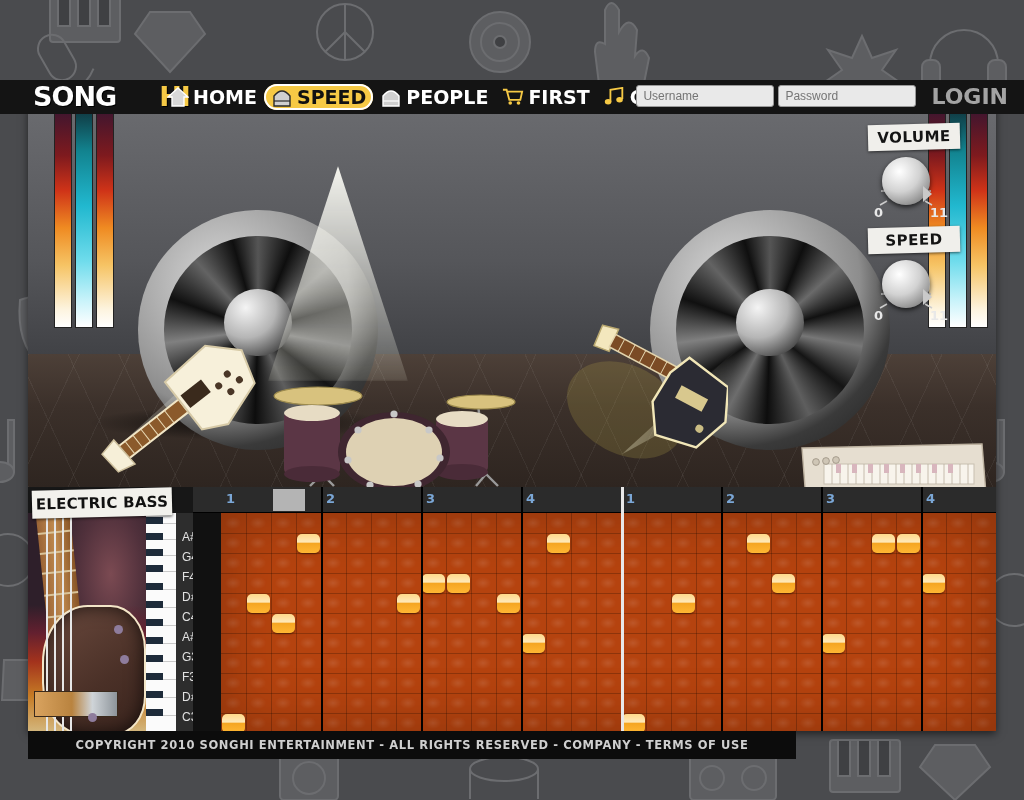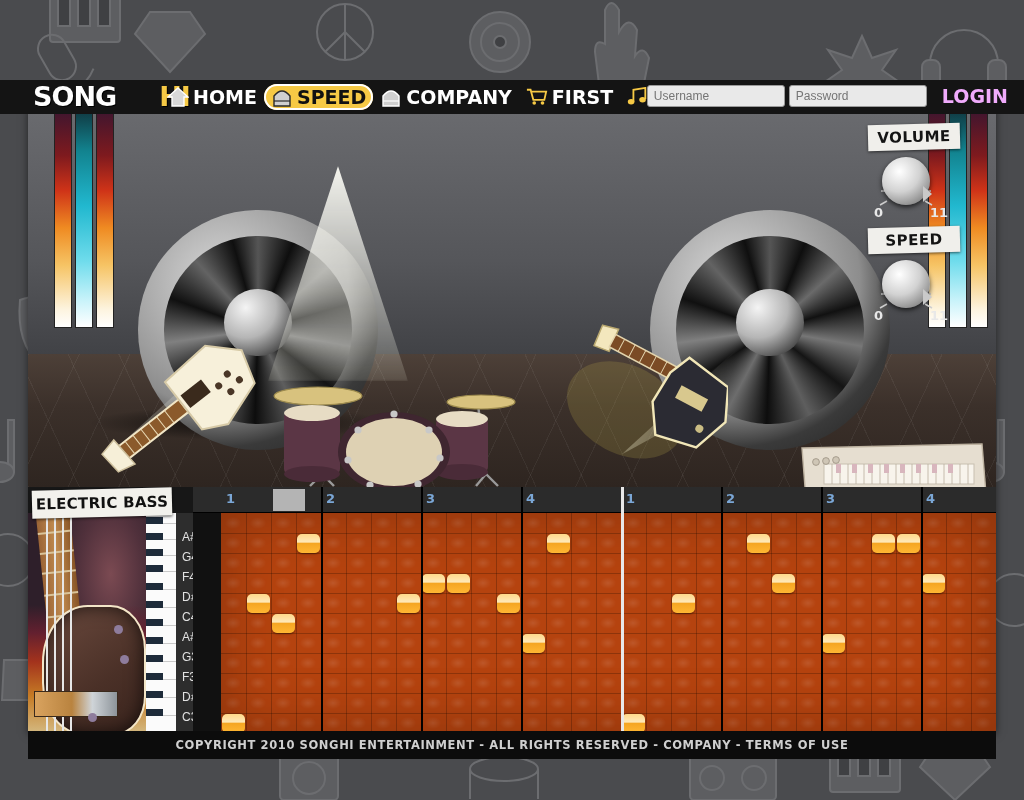--- a/index.html
+++ b/index.html
@@ -78,23 +78,23 @@
     border: 1px solid #9a9a9a; border-radius: 3px;
     background: #e9e9e9;
     font-family: "Liberation Sans", sans-serif;
     font-size: 12px; color: #3a3a3a;
     padding: 0 6px;
     outline: none;
   }
   #login-btn {
     height: 24px; padding: 0 11px;
     background: #141414; border: none;
-    color: #f0abfc;
+    color: #a3a3a3;
     font-family: "DejaVu Sans", sans-serif;
-    font-weight: bold; font-size: 19px;
+    font-weight: bold; font-size: 22px;
     cursor: pointer;
   }
 
   
   #app {
     position: absolute; left: 28px; top: 106px;
     width: 968px; height: 625px;
     background: #000;
     overflow: hidden;
     z-index: 30;
@@ -362,21 +362,21 @@
   #grid .gl-h { position:absolute; left:0; width:775px; height:1px; background:rgba(0,0,0,.22); }
   .note {
     position:absolute; height:19px; border-radius:5px;
     background: linear-gradient(#ffd98a 0%, #ffe9b8 42%, #f5a623 50%, #ffb733 100%);
     box-shadow: 0 1px 2px rgba(0,0,0,.45);
     cursor: pointer;
   }
 
   
   #footer {
-    position: absolute; left: 28px; top: 731px; width: 968px; height: 28px;
+    position: absolute; left: 28px; top: 731px; width: 768px; height: 28px;
     background: #0c0c0c;
     display: flex; align-items: center; justify-content: center;
     z-index: 35;
   }
   #footer span {
     font-family:"DejaVu Sans", sans-serif; font-weight:bold;
     font-size: 11.5px; color:#cfcfcf; letter-spacing: .6px;
   }
 </style>
 </head>
@@ -489,21 +489,21 @@
       <span class="lbl">SPEED</span>
     </div>
 
     <div class="nav-item">
       <span class="nav-icon">
         <svg viewBox="0 0 22 20">
             <path d="M3 19 L3 9 Q11 -1 19 9 L19 19 Z" fill="#cfcfcf" stroke="#fff" stroke-width="1.4"></path>
             <path d="M3 14 L19 14" stroke="#fff" stroke-width="1.2"></path>
           </svg>
       </span>
-      <span class="lbl">COMPANY</span>
+      <span class="lbl">PEOPLE</span>
     </div>
 
     <div class="nav-item">
       <span class="nav-icon">
         <svg viewBox="0 0 24 20">
             <path d="M1 3 L5 3 L8 14 L20 14 L22 5 L6 5" fill="none" stroke="#f6c945" stroke-width="2"></path>
             <circle cx="9" cy="17.5" r="2" fill="#f6c945"></circle>
             <circle cx="18" cy="17.5" r="2" fill="#f6c945"></circle>
           </svg>
       </span>

